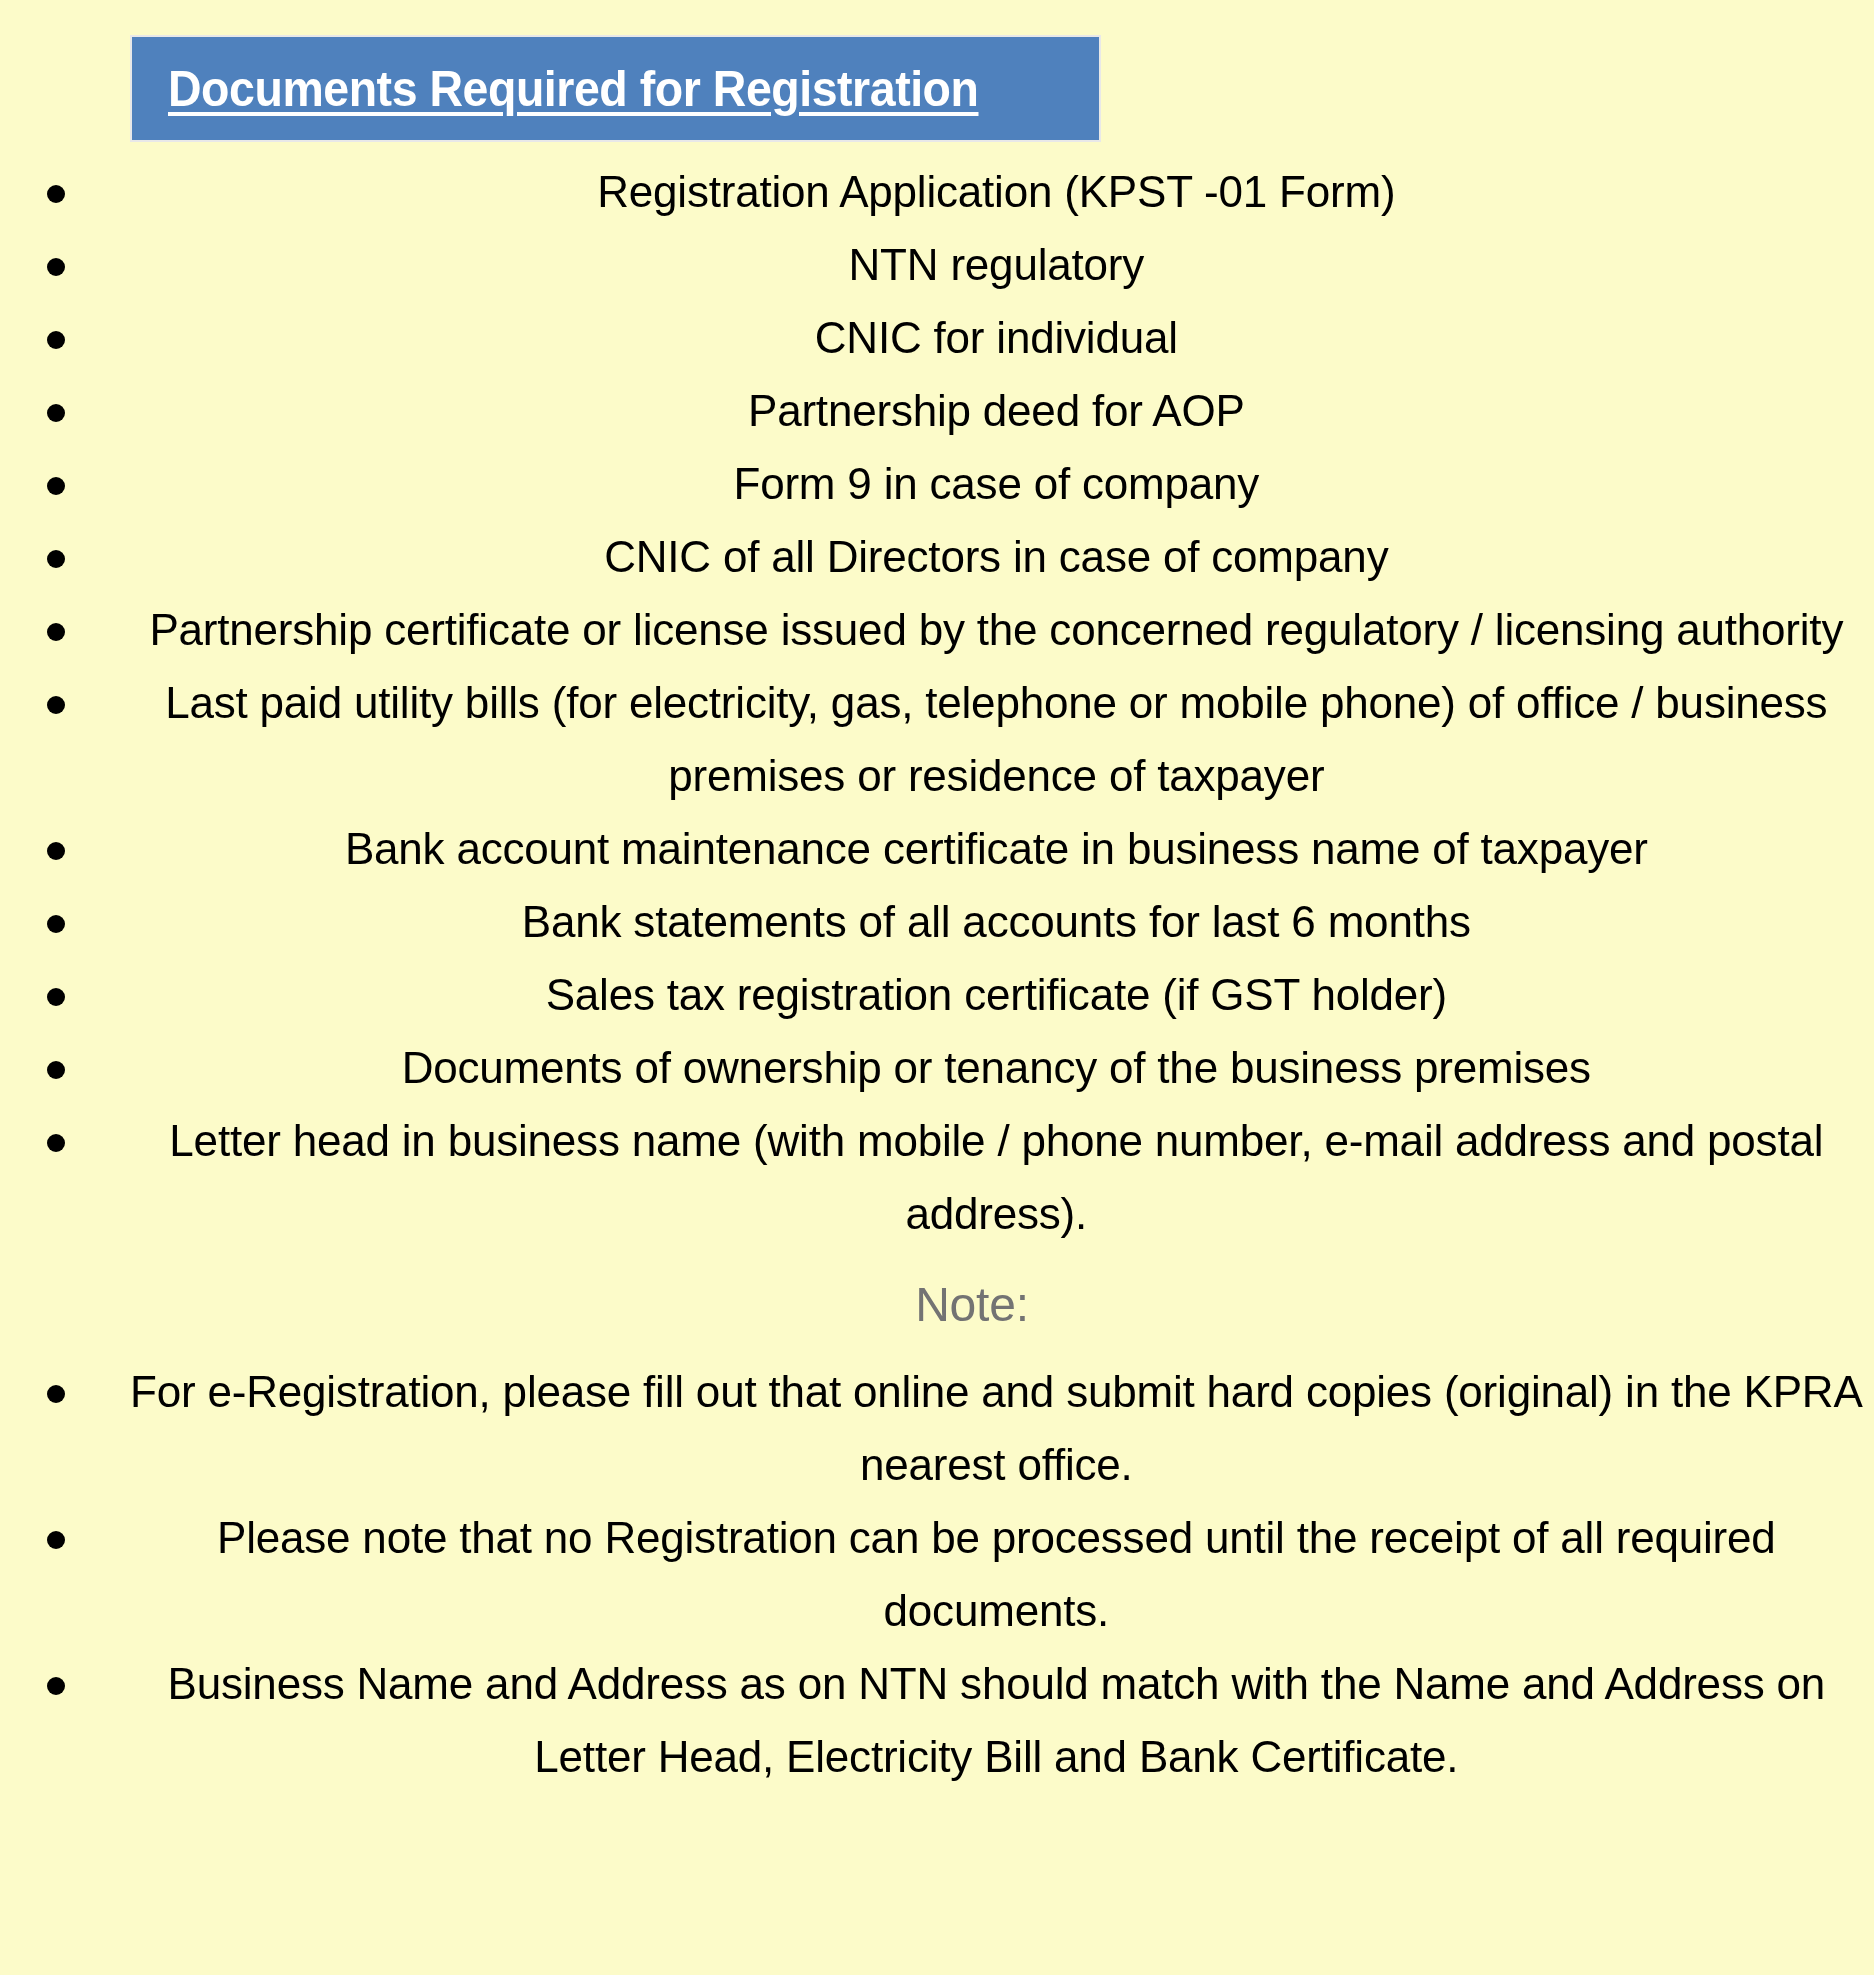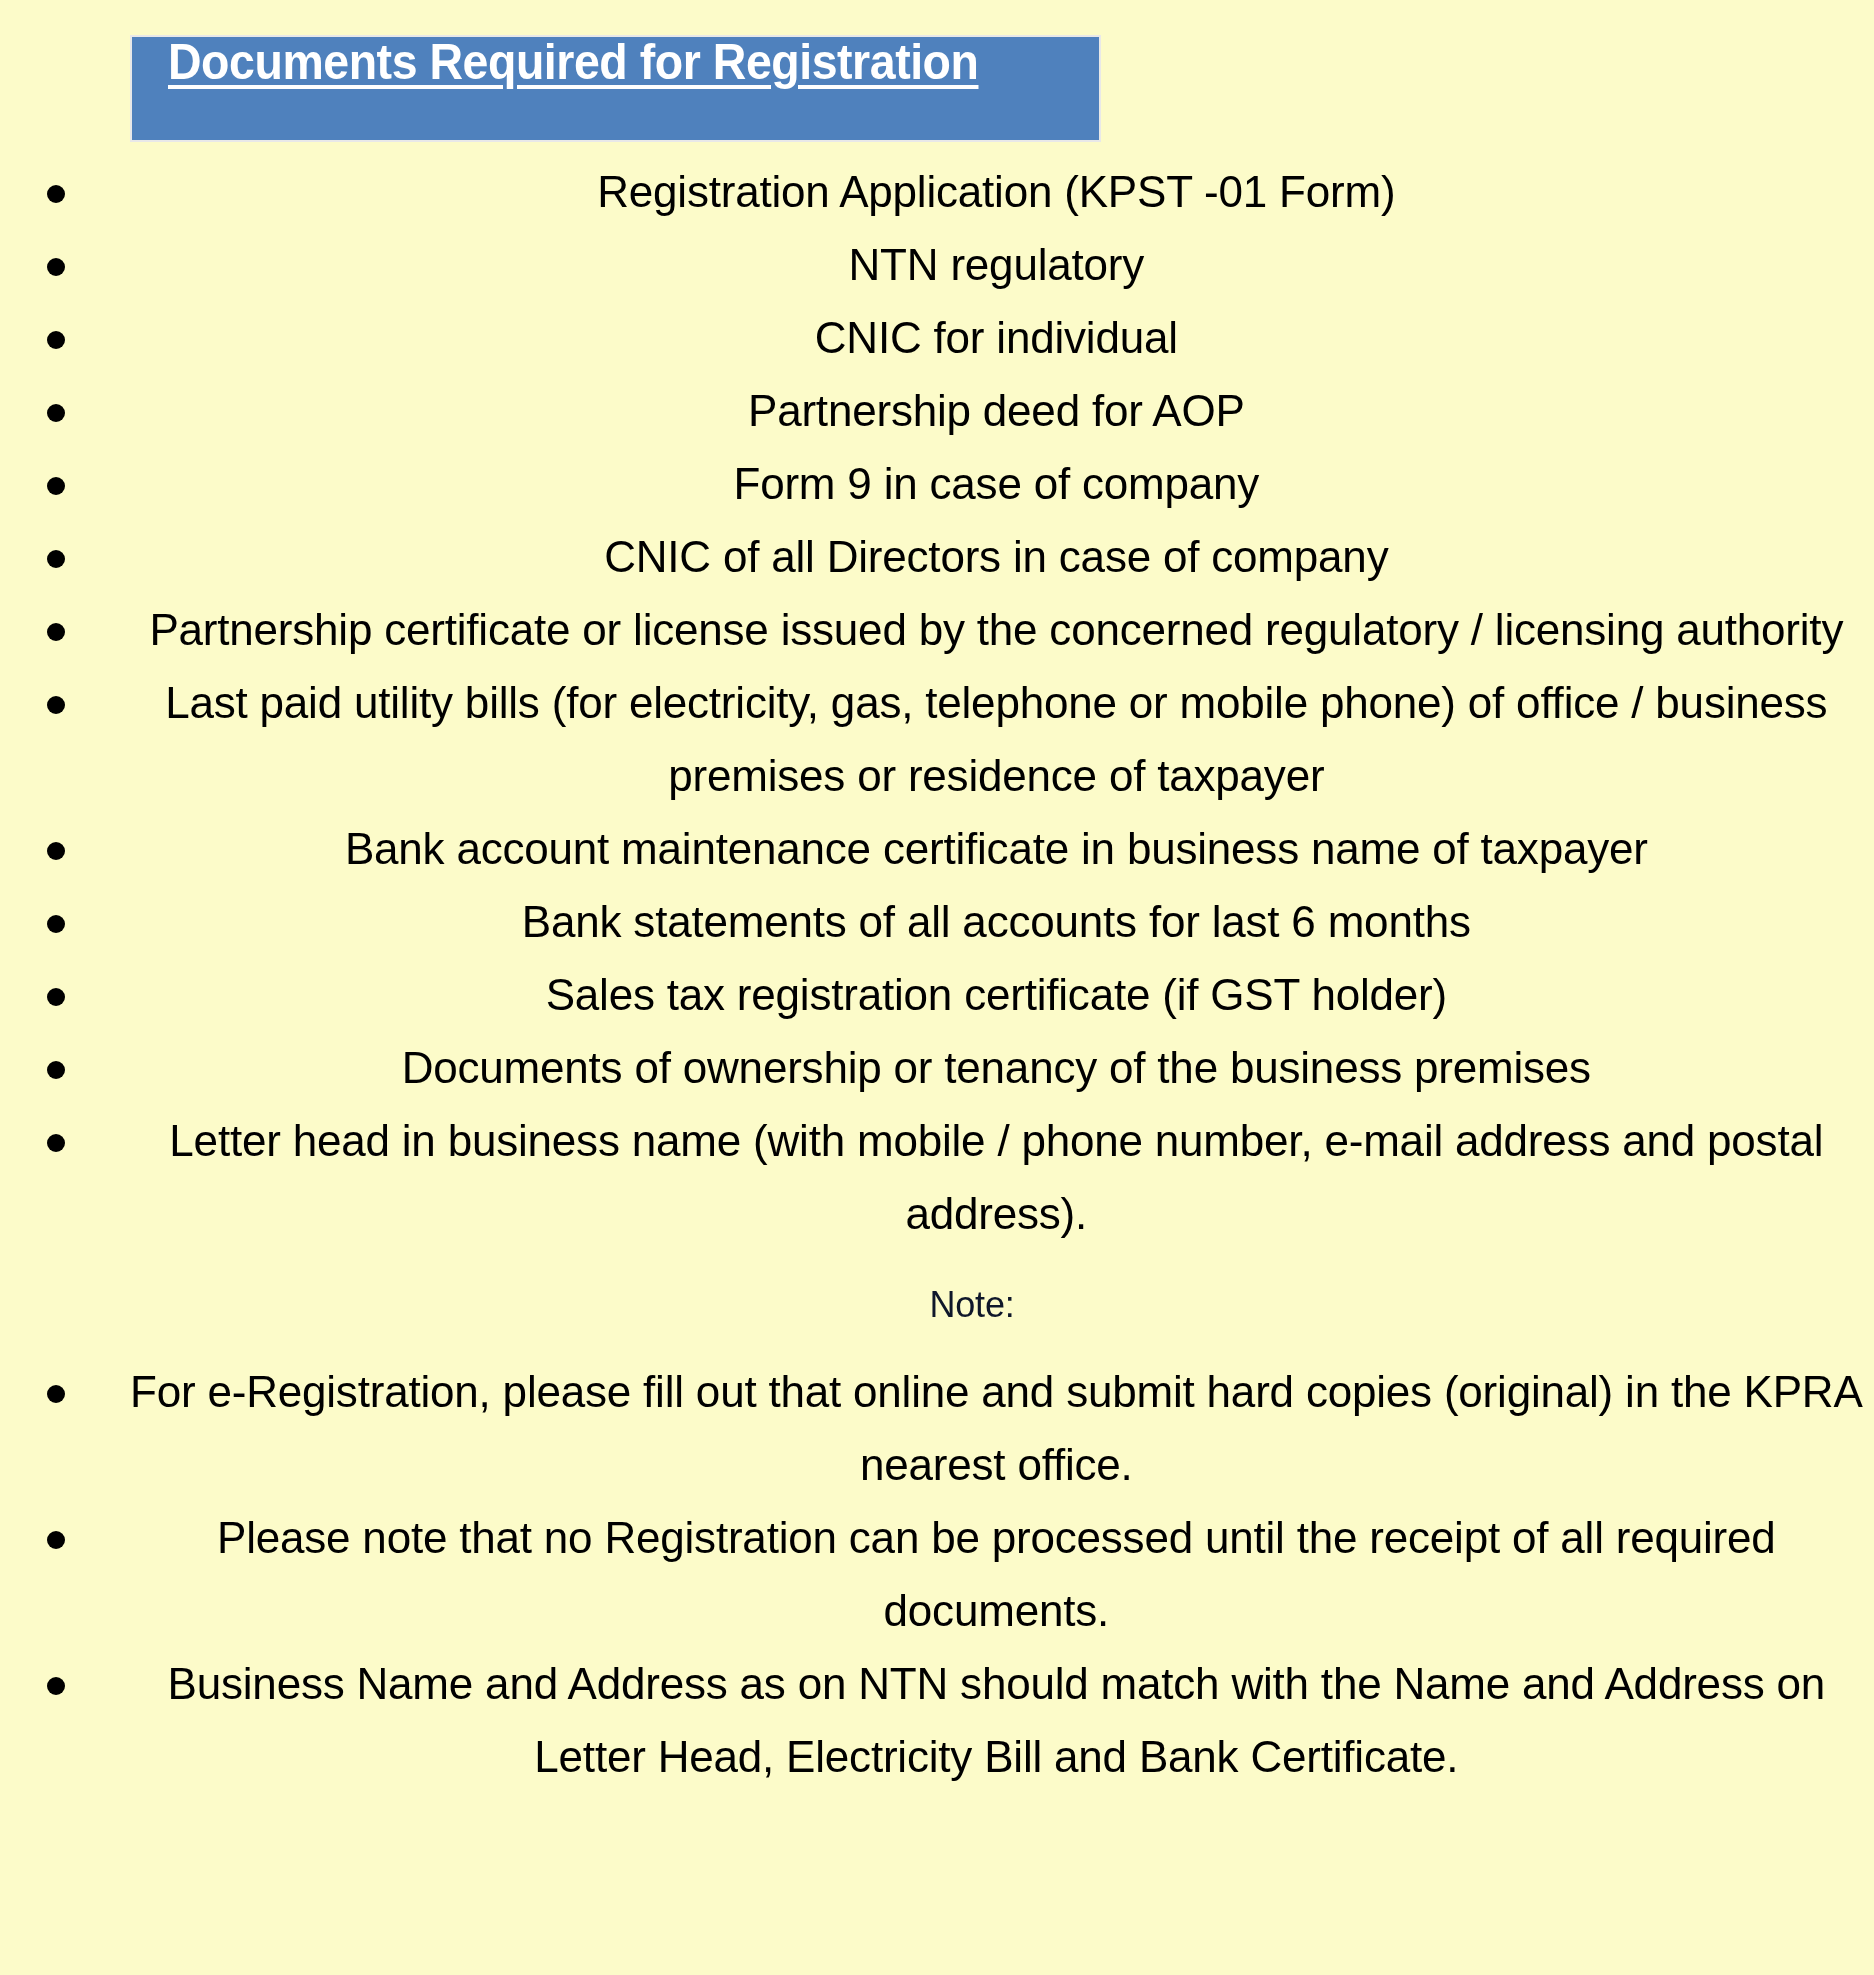--- a/index.html
+++ b/index.html
@@ -27,20 +27,21 @@
   .title-banner {
     position: absolute;
     left: 130px;
     top: 35px;
     width: 971px;
     height: 107px;
     background: #4f81bd;
     border: 2.7px solid #e8e8e8;
     box-sizing: border-box;
     display: flex;
+    align-items: center;
   }
   .title-text {
     display: inline-block;
     margin-left: 36px;
     color: #ffffff;
     font-size: 50px;
     font-weight: bold;
     line-height: 1.0;
     letter-spacing: -0.5px;
     text-decoration: underline;
@@ -85,23 +86,23 @@
     position: absolute;
     left: 47px;
     top: 30px;
     width: 18px;
     height: 18px;
     background: #000000;
     border-radius: 50%;
   }
 
   .note-heading {
-    font-size: 36px;
+    font-size: 48px;
     line-height: 73px;
-    color: #0f172a;
+    color: #737373;
     font-weight: 350;
     padding-left: 69px;
     margin: 0;
     letter-spacing: -0.2px;
   }
 
   .note-gap-top { height: 18px; }
   .note-gap-bottom { height: 14px; }
 </style>
 </head>

